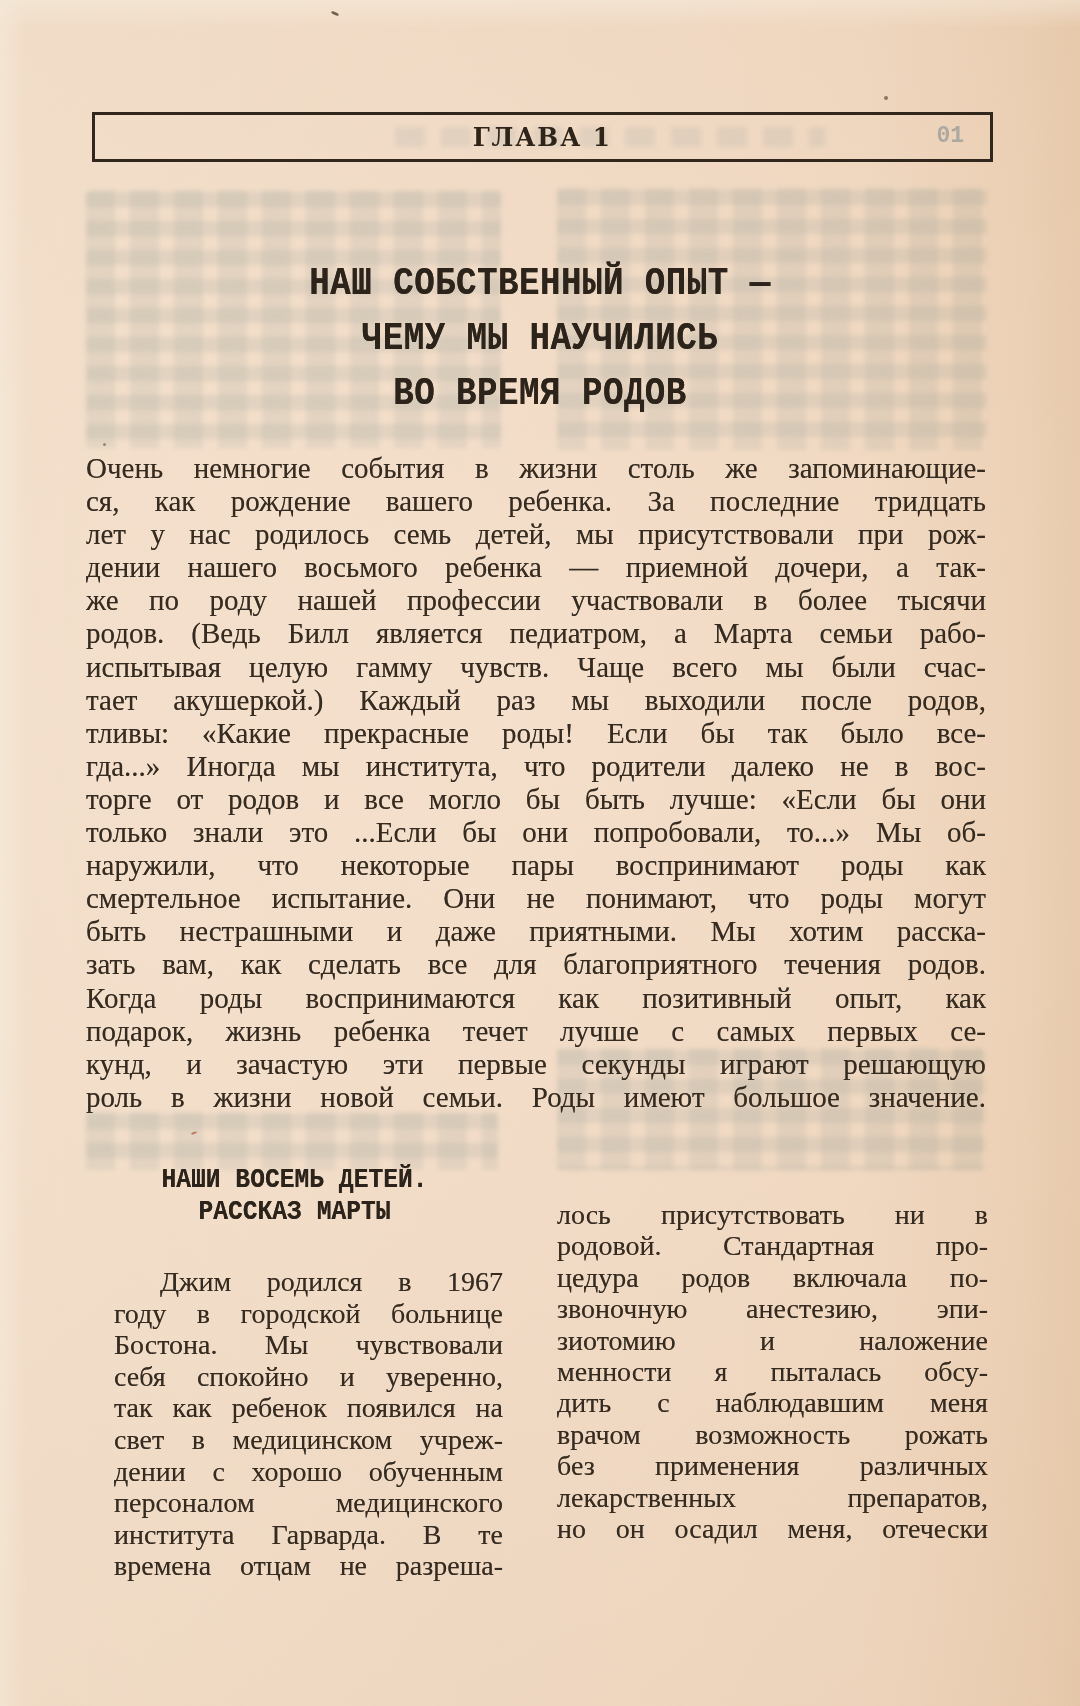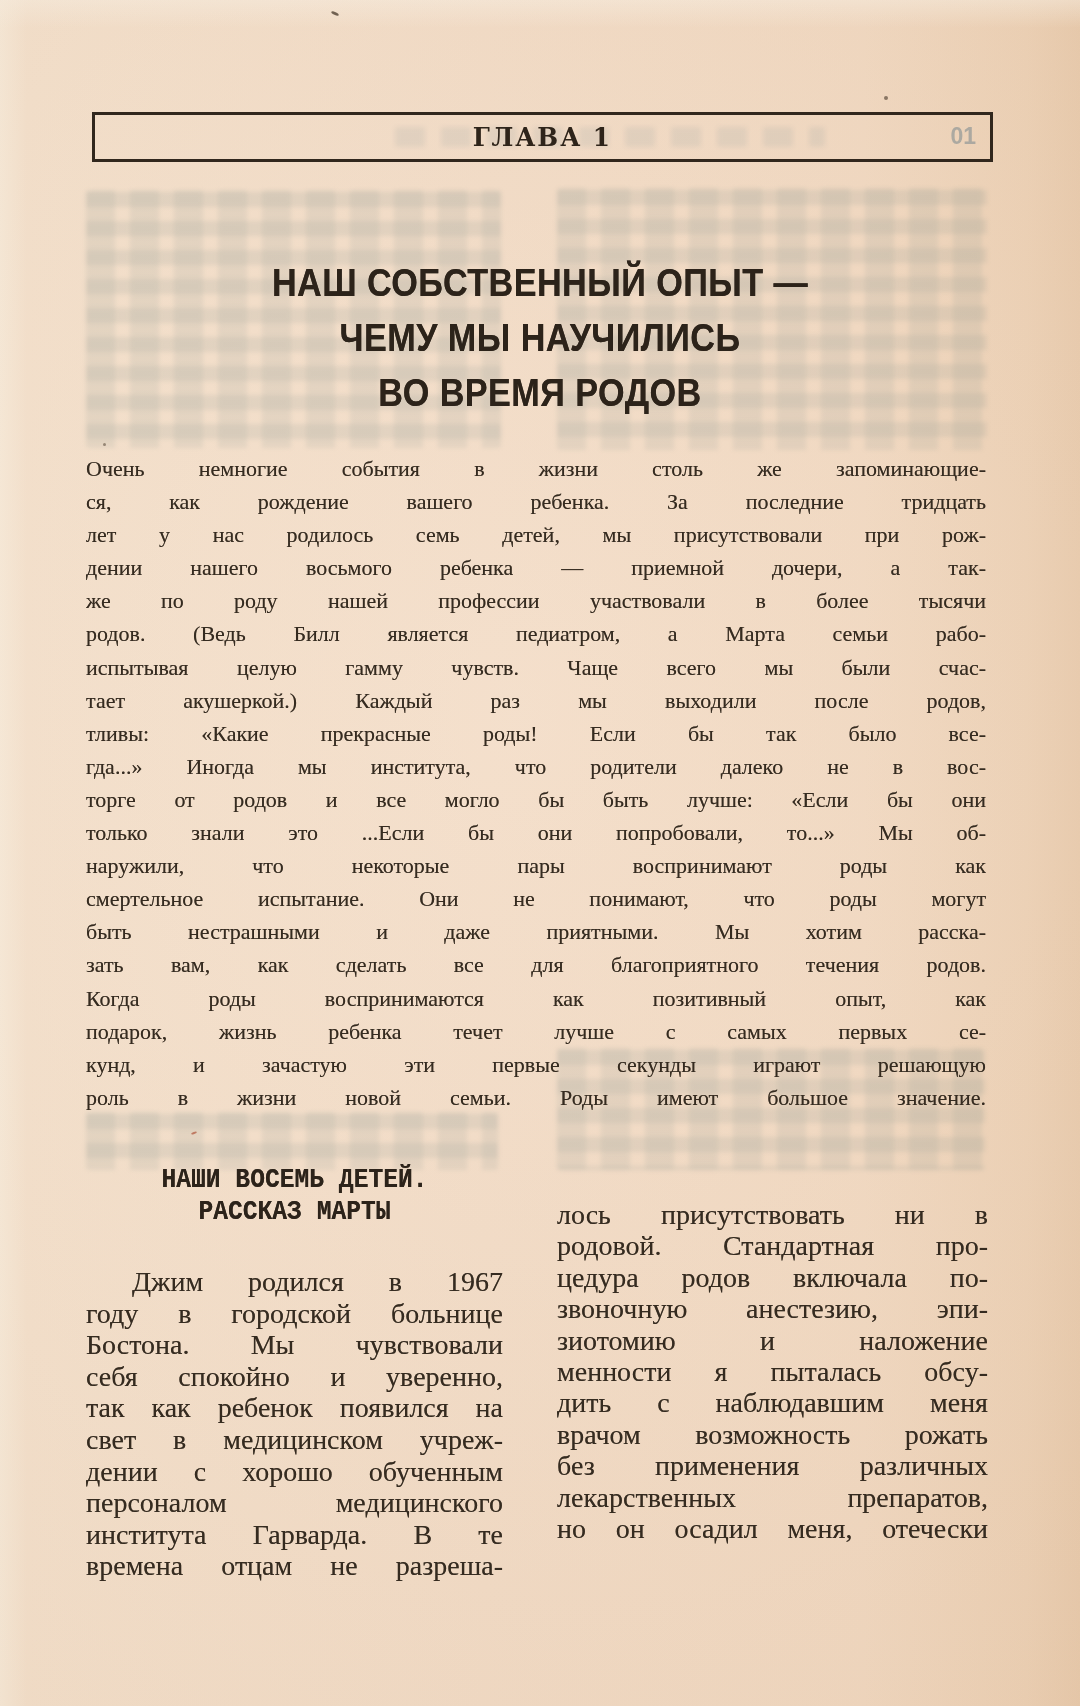--- a/index.html
+++ b/index.html
@@ -31,51 +31,51 @@
     font-family:"DejaVu Serif", serif;font-weight:bold;
     font-size:26px;letter-spacing:2px;color:#2e241a;
     transform:scaleX(.95);
   }
   .chapter-box-bleed{
     position:absolute;left:300px;top:12px;width:430px;height:20px;
     background:repeating-linear-gradient(90deg, rgba(128,146,150,.30) 0 30px, rgba(128,146,150,0) 30px 46px);
     filter:blur(2.5px);opacity:.45;
   }
   .mirror-pagenum{
-    position:absolute;right:14px;top:8px;
-    font-family:Liberation Sans, sans-serif;font-size:23px;font-weight:bold;
+    position:absolute;right:26px;top:8px;
+    font-family:Liberation Mono, monospace;font-size:23px;font-weight:bold;
     color:rgba(108,128,138,.50);filter:blur(.6px);
   }
 
   
   .bleed{
     position:absolute;z-index:0;border-radius:4px;
     background-image:
       repeating-linear-gradient(180deg, rgba(126,141,135,.30) 2px 17px, rgba(126,141,135,0) 17px 31px),
       repeating-linear-gradient(90deg, rgba(126,141,135,.28) 0 29px, rgba(126,141,135,0) 29px 44px);
     filter:blur(2.3px);opacity:.50;
   }
   .bleed-top-left   {left:86px;  top:190px;  width:415px; height:258px;}
   .bleed-top-right  {left:557px; top:188px;  width:430px; height:262px;}
   .bleed-mid-left   {left:86px;  top:1112px; width:412px; height:58px;}
   .bleed-mid-right  {left:557px; top:1048px; width:428px; height:122px;}
 
   
   .title{
     position:absolute;left:90px;top:256px;width:900px;margin:0;z-index:1;
-    text-align:center;font-family:Liberation Sans, sans-serif;font-weight:bold;
+    text-align:center;font-family:Liberation Mono, monospace;font-weight:bold;
     font-size:38px;line-height:55px;color:#2c231a;
   }
   .title .line{transform:scaleX(.9);letter-spacing:.5px;height:55px;overflow:visible;
     text-shadow:0 0 .5px rgba(44,35,26,.8);}
 
   
   .intro{
     position:absolute;left:86px;top:452px;width:900px;z-index:1;
-    font-size:22px;line-height:33.1px;color:#352b20;
+    font-size:29px;line-height:33.1px;color:#352b20;
     text-shadow:0 0 .4px rgba(53,43,32,.55);
   }
   .intro .line{
     height:33.1px;overflow:hidden;
     text-align:justify;text-align-last:justify;
   }
 
   
   .section-heading{
     position:absolute;left:86px;top:1164px;width:417px;margin:0;z-index:1;
@@ -84,21 +84,21 @@
   }
   .section-heading .line{transform:scaleX(.88);height:32px;
     text-shadow:0 0 .5px rgba(44,35,26,.8);}
 
   .column{
     position:absolute;z-index:1;font-size:28px;color:#352b20;
     text-shadow:0 0 .4px rgba(53,43,32,.55);
   }
   .column .line{overflow:hidden;text-align:justify;text-align-last:justify;}
   .col-left {left:86px; top:1266px;width:417px;line-height:31.6px;}
-  .col-left .line{height:31.6px;}
+  .col-left .line{height:31.6px;margin-left:28px;}
   .col-left .line:first-child{text-indent:46px;}
   .col-right{left:557px;top:1174px;width:431px;line-height:31.4px;margin-top:25px;}
   .col-right .line{height:31.4px;}
 
   
   .speck{position:absolute;z-index:3;border-radius:50%;}
   .speck-1{left:331px;top:12px;width:8px;height:3px;background:rgba(70,55,40,.75);transform:rotate(25deg);}
   .speck-2{left:884px;top:96px;width:4px;height:4px;background:rgba(70,55,40,.6);}
   .speck-3{left:191px;top:1132px;width:6px;height:2px;background:rgba(176,84,58,.7);transform:rotate(-20deg);}
   .speck-4{left:103px;top:443px;width:3px;height:3px;background:rgba(70,55,40,.5);}

